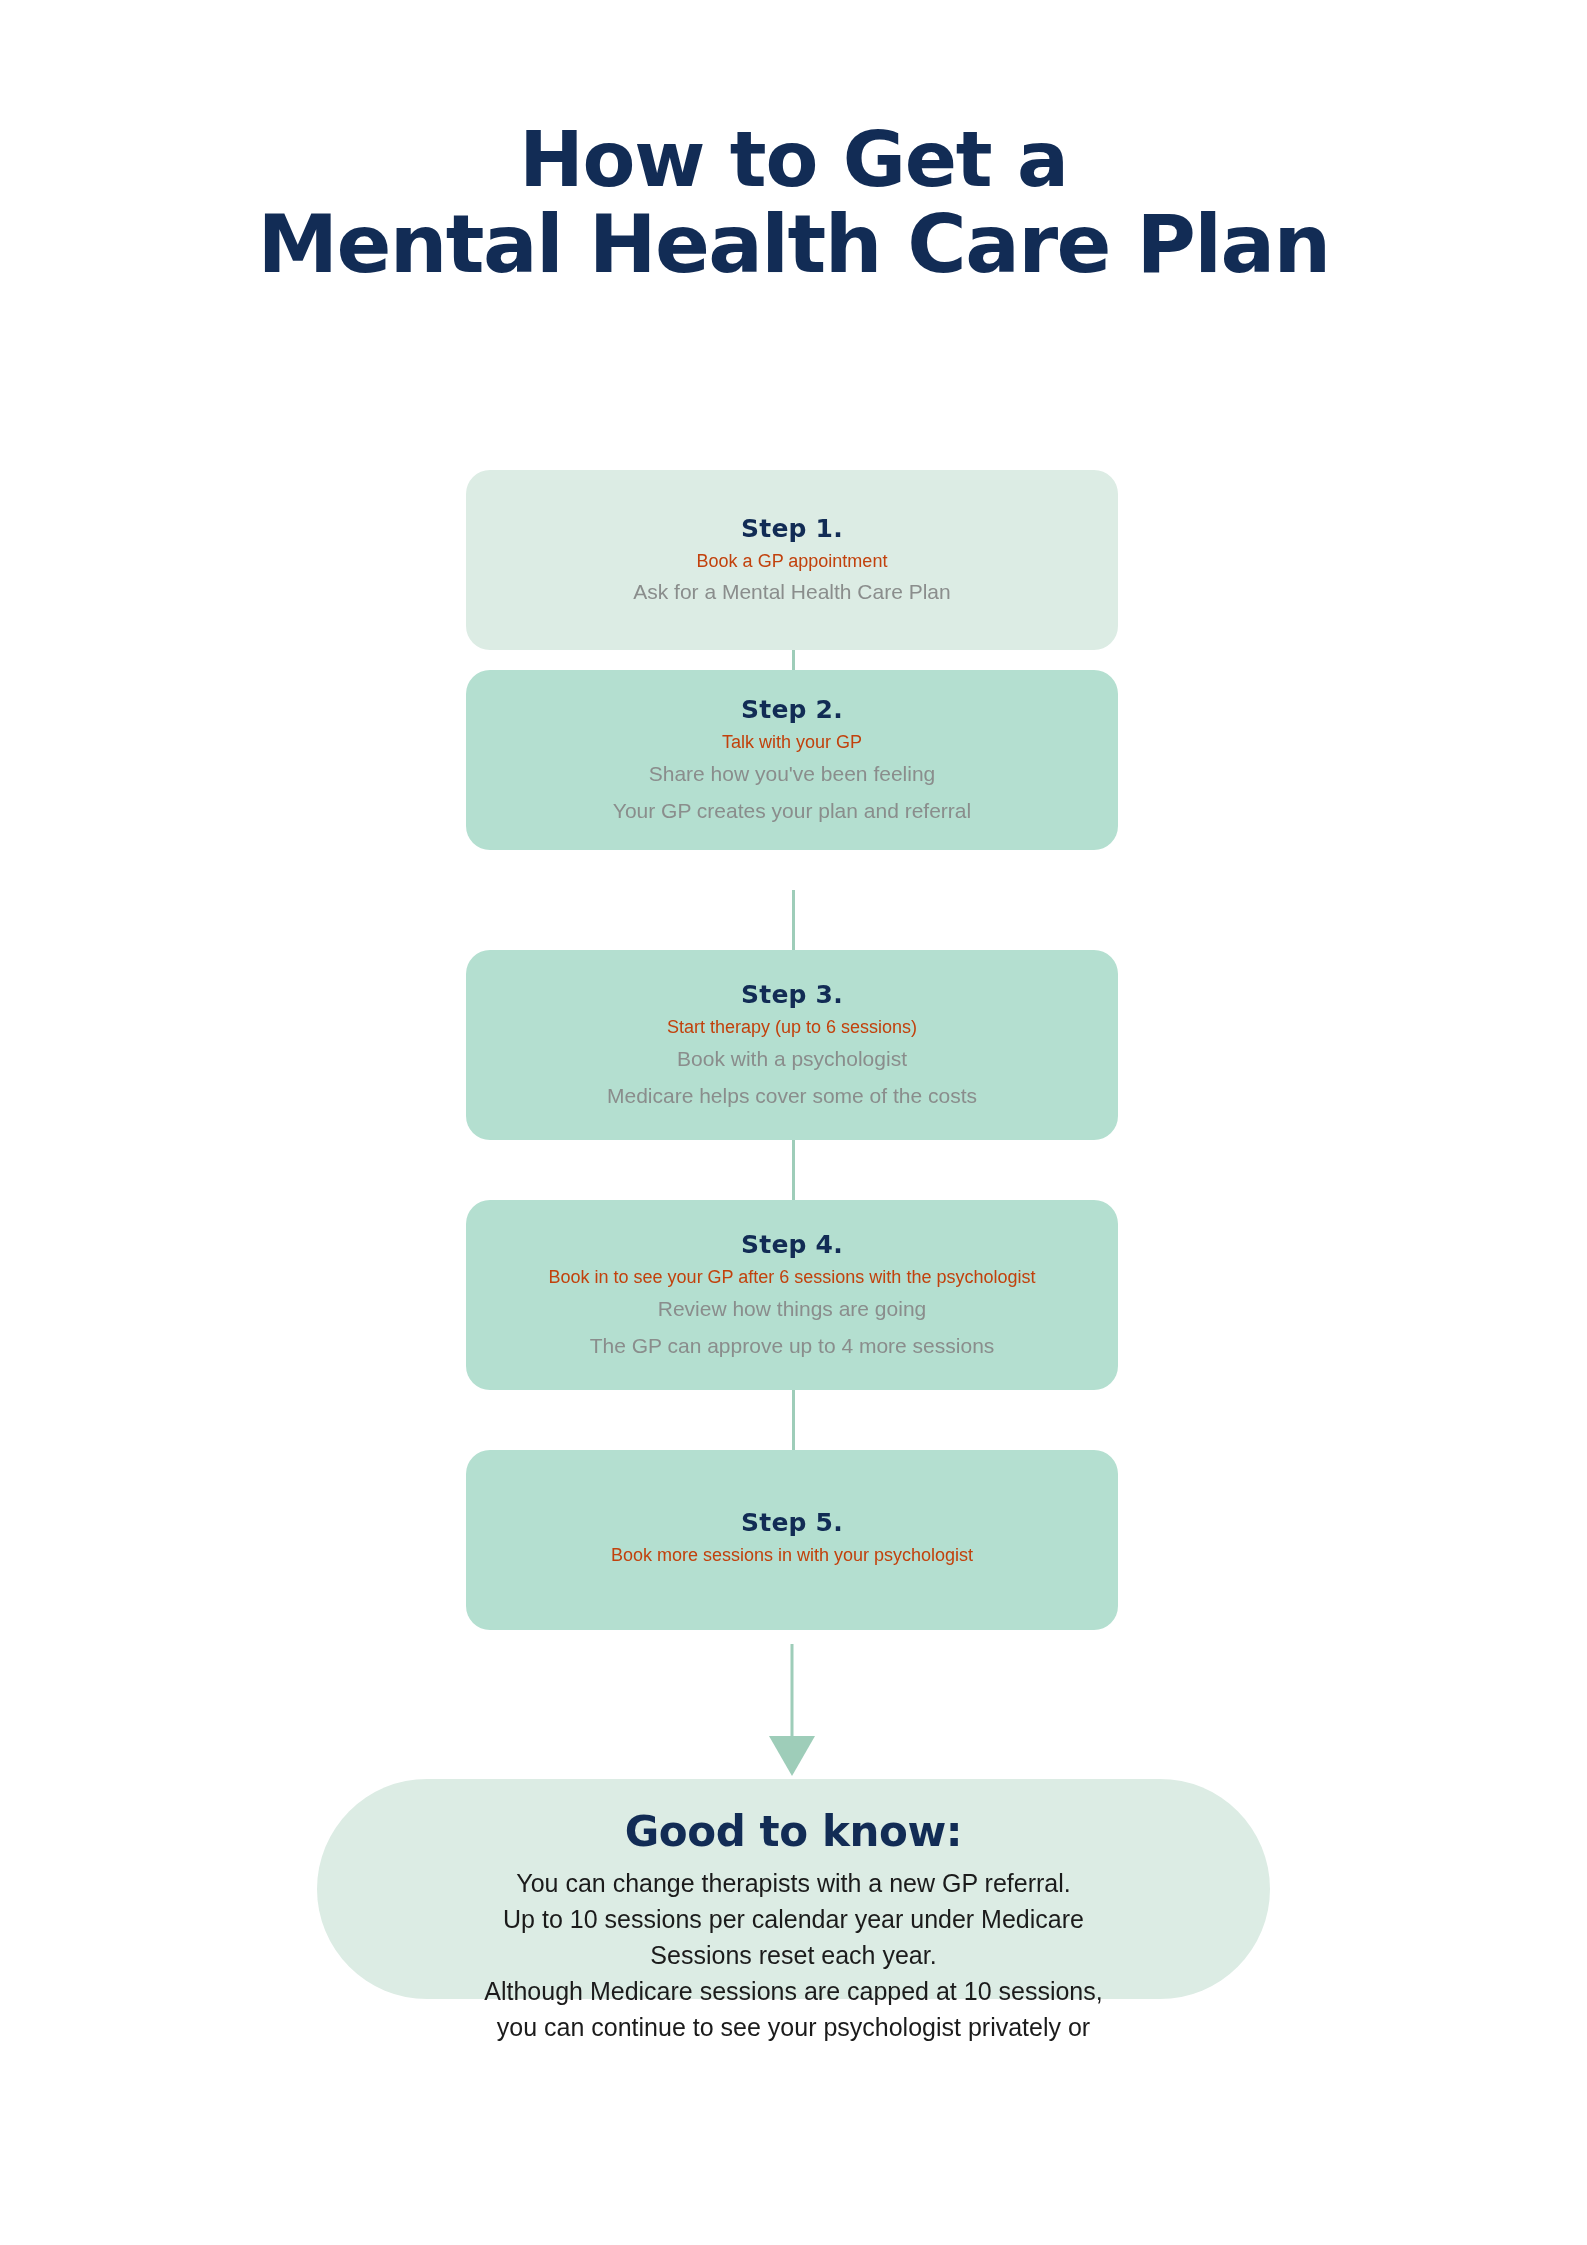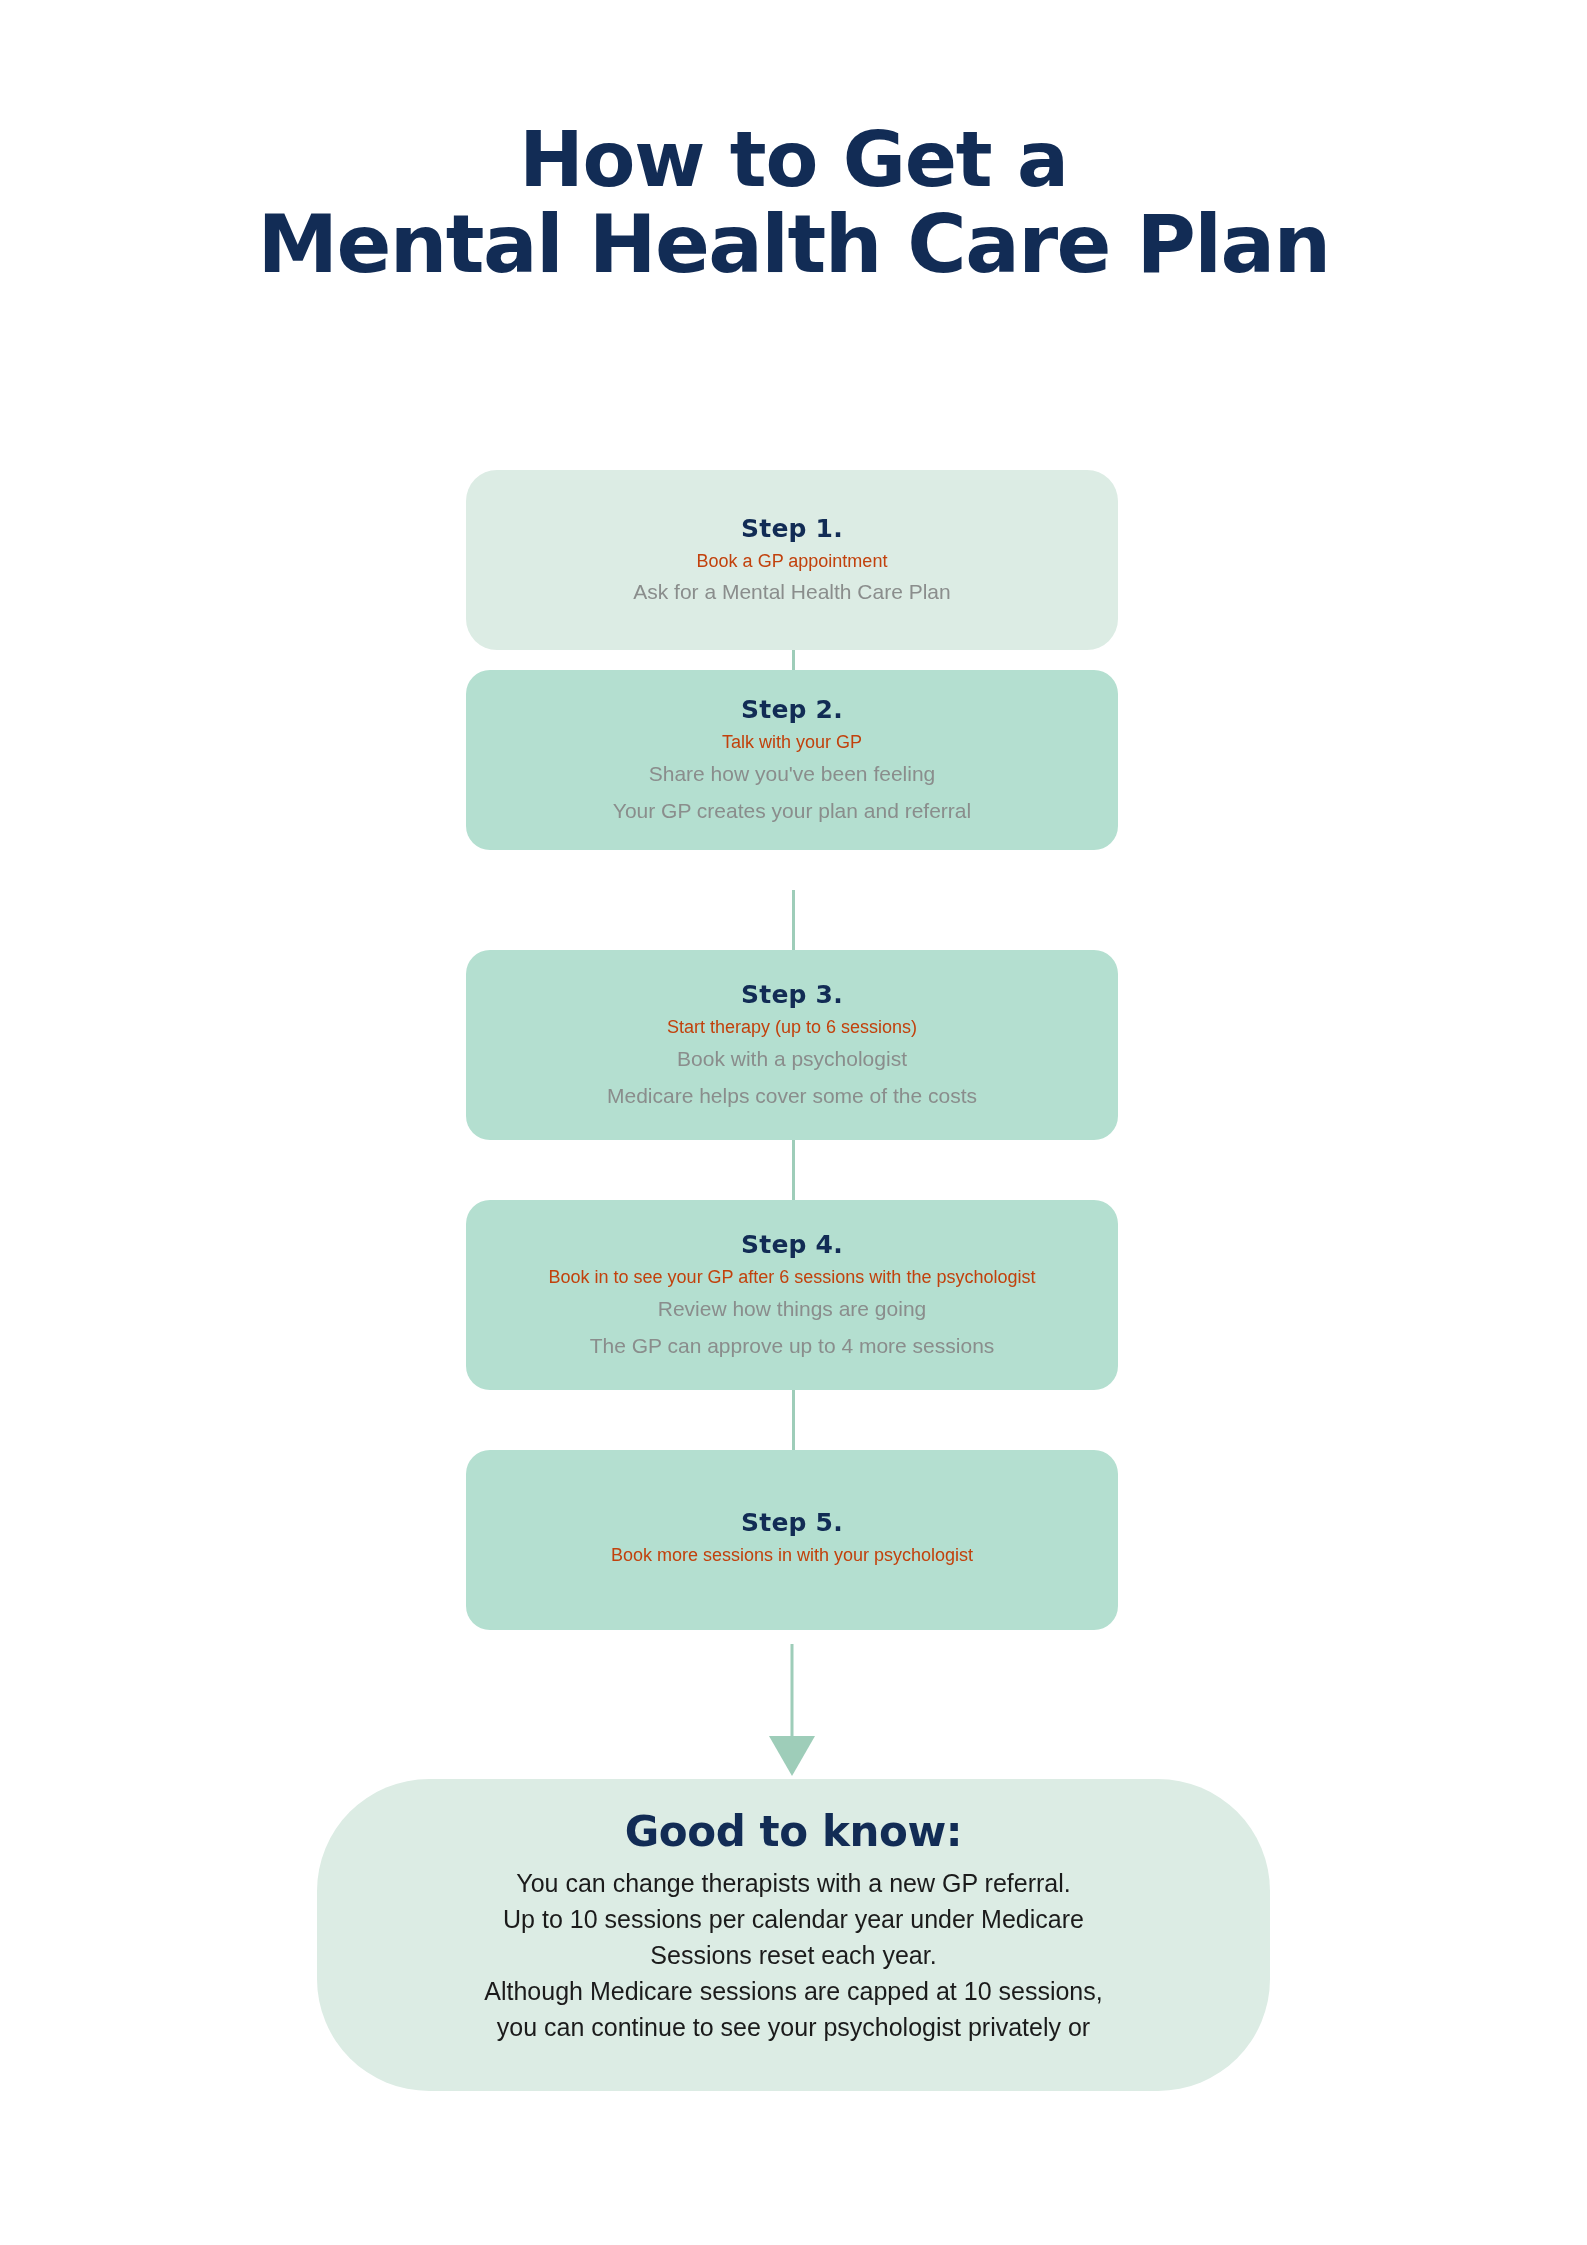--- a/index.html
+++ b/index.html
@@ -103,21 +103,21 @@
     height: 140px;
     z-index: 0;
   }
 
   
   .note-card {
     position: absolute;
     left: 317px;
     top: 1779px;
     width: 953px;
-    height: 312px;
+    height: 220px;
     box-sizing: border-box;
     background: #dcece4;
     border-radius: 112px;
     text-align: center;
     padding: 28px 120px 0 120px;
   }
   .note-title {
     font-family: "DejaVu Sans", "Liberation Sans", sans-serif;
     font-weight: 700;
     color: #122c55;
@@ -142,21 +142,21 @@
   <div class="title-block">
     <div class="title-line">How to Get a</div>
     <div class="title-line second">Mental Health Care Plan</div>
   </div>
 
   <div class="connector" style="left:792px; top:650px; height:60px;"></div>
   <div class="connector" style="left:792px; top:890px; height:60px;"></div>
   <div class="connector" style="left:792px; top:1140px; height:60px;"></div>
   <div class="connector" style="left:792px; top:1390px; height:60px;"></div>
 
-  <div class="step-card light" style="position:absolute; left:466px; top:470px; width:652px; height:180px;border-radius:31px;">
+  <div class="step-card light" style="position:absolute; left:466px; top:470px; width:652px; height:180px;">
     <div class="step-label">Step 1.</div>
     <div class="step-main">Book a GP appointment</div>
     <div class="step-sub">Ask for a Mental Health Care Plan</div>
   </div>
 
   <div class="step-card" style="position:absolute; left:466px; top:670px; width:652px; height:180px;">
     <div class="step-label">Step 2.</div>
     <div class="step-main">Talk with your GP</div>
     <div class="step-sub">Share how you've been feeling</div>
     <div class="step-sub">Your GP creates your plan and referral</div>

